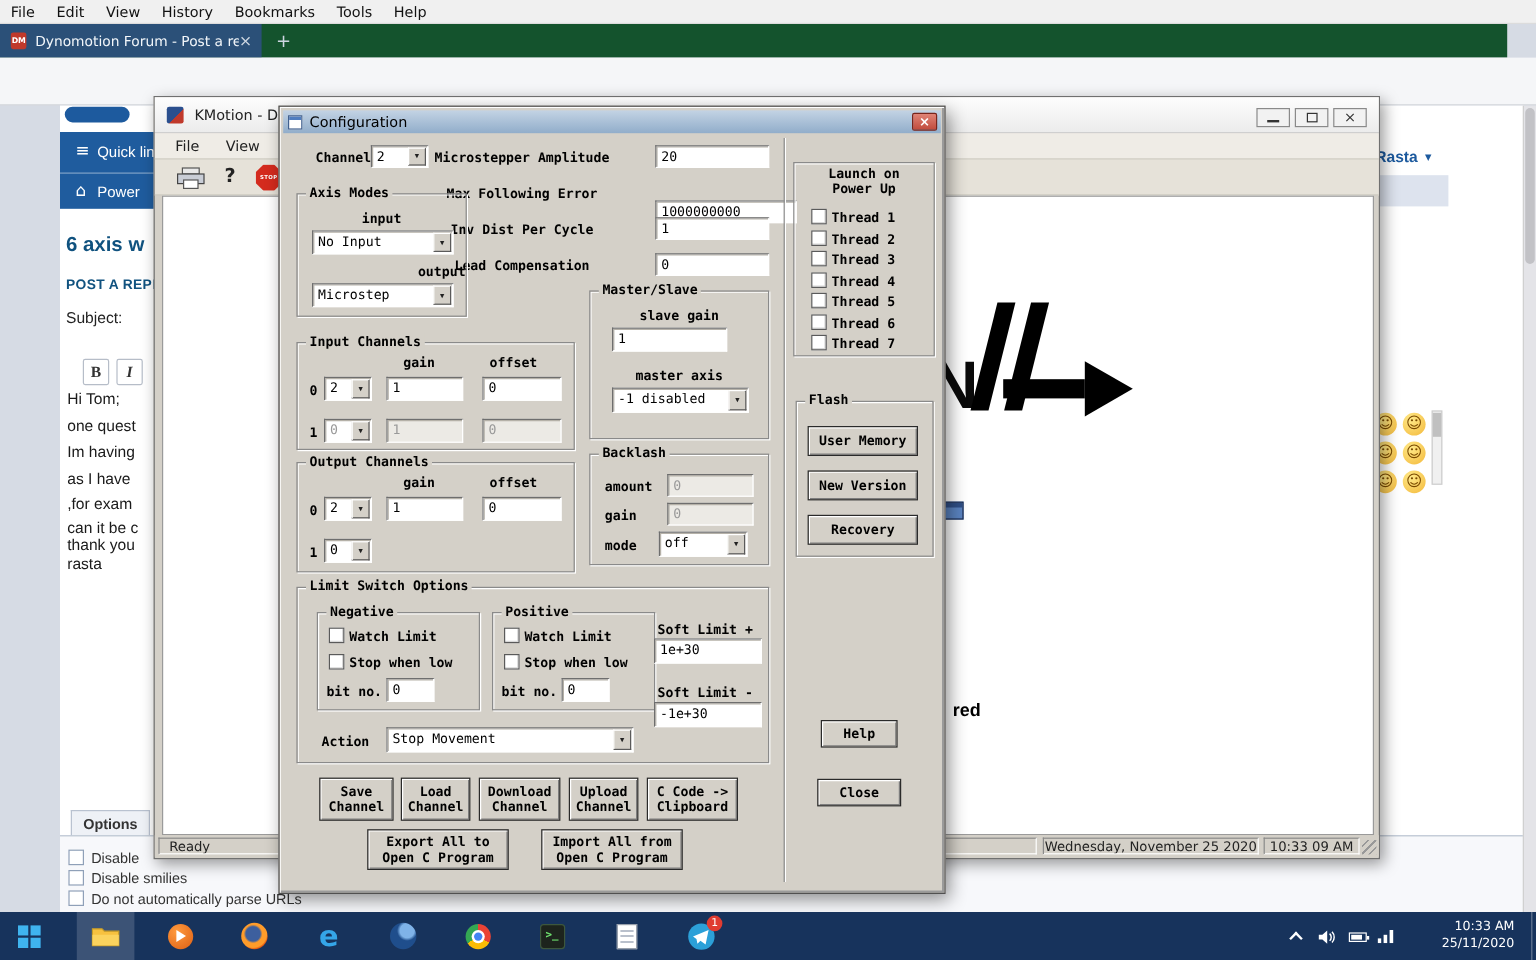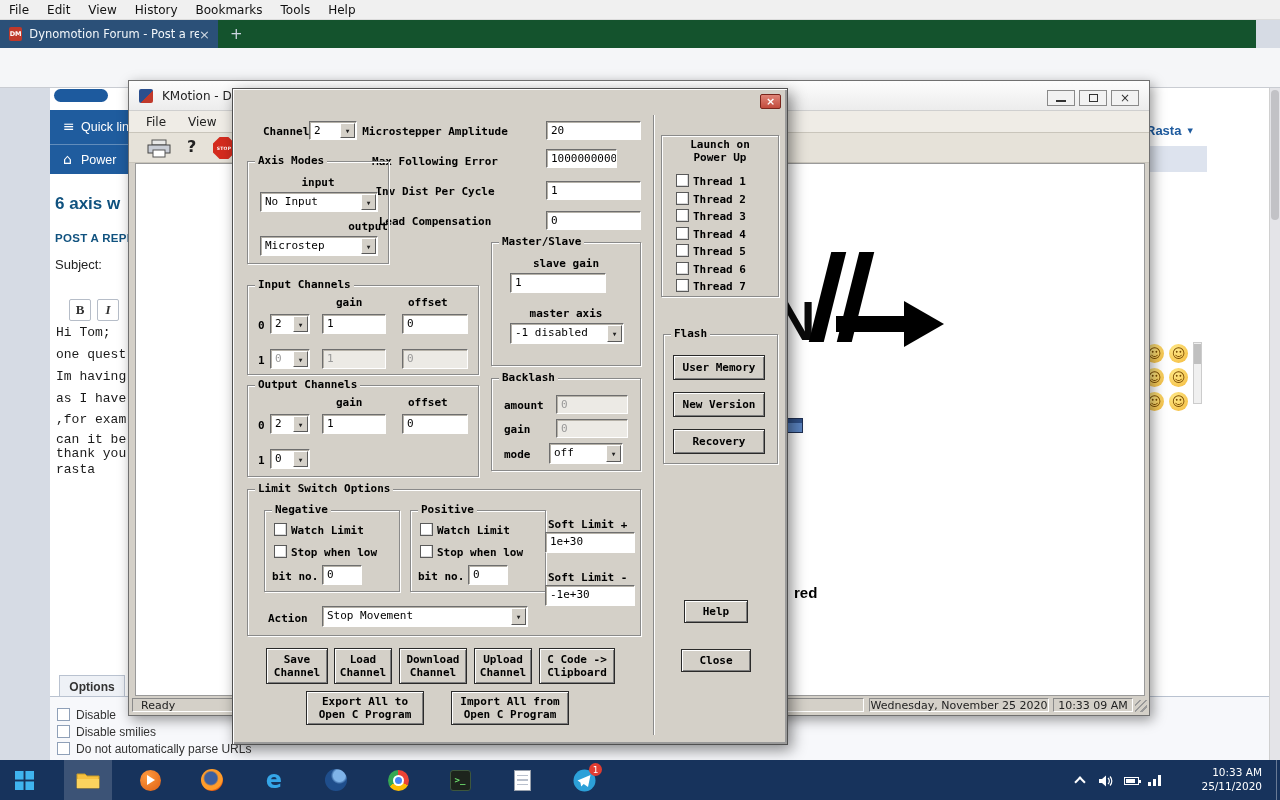--- a/index.html
+++ b/index.html
@@ -22,21 +22,21 @@
   .urlbar{position:absolute;left:195px;top:59px;width:551px;height:28px;background:#fff;border:1px solid #c7c7cf;border-radius:3px;display:flex;align-items:center;font-size:12.5px;color:#202023;overflow:hidden}
   .searchbar{position:absolute;left:848px;top:59px;width:293px;height:28px;background:#fff;border:1px solid #c7c7cf;border-radius:3px;display:flex;align-items:center}
   .searchbar input{border:none;outline:none;font-size:12.5px;font-family:"DejaVu Sans",sans-serif;width:220px;background:transparent;color:#444}
   .hamb{width:15px;height:11px;background:linear-gradient(#4a4a4f 0 2px,transparent 2px 4.5px,#4a4a4f 4.5px 6.5px,transparent 6.5px 9px,#4a4a4f 9px 11px)}
 
   
   .page{left:0;top:88px;width:1280px;height:672px;background:#d6dbe4}
   .sheet{position:absolute;left:50px;top:0;width:1220px;height:672px;background:#fff}
   .bluebar{position:absolute;background:#1f5c9e;color:#fff}
   .ftext{font-family:"Liberation Sans","DejaVu Sans",sans-serif}
-  .msgline{position:absolute;left:56px;font-size:13px;color:#1a1a1a;font-family:Liberation Mono, monospace;white-space:nowrap}
+  .msgline{position:absolute;left:56px;font-size:13px;color:#1a1a1a;font-family:Liberation Sans, sans-serif;white-space:nowrap}
   .edbtn{position:absolute;width:22px;height:22px;background:#fff;border:1px solid #b6bdc8;border-radius:2px;display:flex;align-items:center;justify-content:center;font-family:"Liberation Serif","DejaVu Serif",serif;font-size:13px;color:#333}
   .smiley{position:absolute;width:19px;height:19px;border-radius:50%;background:radial-gradient(circle at 35% 30%,#ffe987,#f3b83a);display:flex;align-items:center;justify-content:center;font-size:13px;color:#7a4a00}
   .fcbx{position:absolute;width:13px;height:13px;background:#fff;border:1px solid #8fa0b8}
   .optlabel{position:absolute;font-size:12px;color:#333;font-family:"Liberation Sans","DejaVu Sans",sans-serif;white-space:nowrap}
 
   
   .kwin{left:128px;top:80px;width:1022px;height:636px;background:#d4d0c8;border:1px solid #707070;box-shadow:3px 4px 12px rgba(0,0,0,.4)}
   .ktitle{position:absolute;left:0;top:0;width:100%;height:30px;background:linear-gradient(#fdfdfd,#ececec);border-bottom:1px solid #cfcfcf;display:flex;align-items:center;font-size:12px;color:#222}
   .wbtn{position:absolute;top:9px;width:28px;height:16px;background:#f2f2f2;border:1px solid #8a8a8a;display:flex;align-items:center;justify-content:center}
   .kmenu{position:absolute;left:0;top:30px;width:100%;height:22px;background:#efece6;border-bottom:1px solid #c9c5bb;display:flex;align-items:center;font-size:12px;color:#222}
@@ -270,31 +270,35 @@
           <span>Wednesday, November 25 2020</span>
         </div>
       <div class="sseg" style="left:924px;width:80px;justify-content:center">
           <span>10:33 09 AM</span>
         </div>
       <div class="a" style="right:2px;top:4px;width:12px;height:12px;background:repeating-linear-gradient(135deg,transparent 0 3px,#999 3px 4.5px)"></div>
     </div>
   </div>
 
   <div class="a dlg">
+    <div class="dtitle">
+      <span style="width:12px;height:12px;margin-right:6px;background:#fff;border:1px solid #41618f;box-shadow:inset 0 3px 0 #4f7dc0"></span>
+      <span>Configuration</span>
+    </div>
     <div class="dclose">
         <span>×</span>
       </div>
 
     <div class="dl" style="left:30px;top:36px">Channel</div>
     <div class="combo" style="left:76px;top:32px;width:48px;height:19px"><span>2</span><span class="ar">▼</span></div>
 
     <div class="dl r" style="left:96px;top:36px;width:212px">Microstepper Amplitude</div>
     <div class="fld" style="left:313px;top:32px;width:95px;height:19px">20</div>
     <div class="dl r" style="left:96px;top:66px;width:212px">Max Following Error</div>
-    <div class="fld" style="left:313px;top:60px;width:71px;height:19px">1000000000</div>
+    <div class="fld" style="left:313px;top:78px;width:118px;height:19px">1000000000</div>
     <div class="dl r" style="left:96px;top:96px;width:212px">Inv Dist Per Cycle</div>
     <div class="fld" style="left:313px;top:92px;width:95px;height:19px">1</div>
     <div class="dl r" style="left:96px;top:126px;width:212px">Lead Compensation</div>
     <div class="fld" style="left:313px;top:122px;width:95px;height:19px">0</div>
 
     <div class="gb" style="left:14px;top:72px;width:142px;height:103px">
       <span class="gt">Axis Modes</span>
       <div class="dl" style="left:0;top:14px;width:140px;text-align:center">input</div>
       <div class="combo" style="left:12px;top:30px;width:118px;height:20px"><span>No Input</span><span class="ar">▼</span></div>
       <div class="dl" style="left:0;top:58px;width:140px;text-align:right">output</div>

